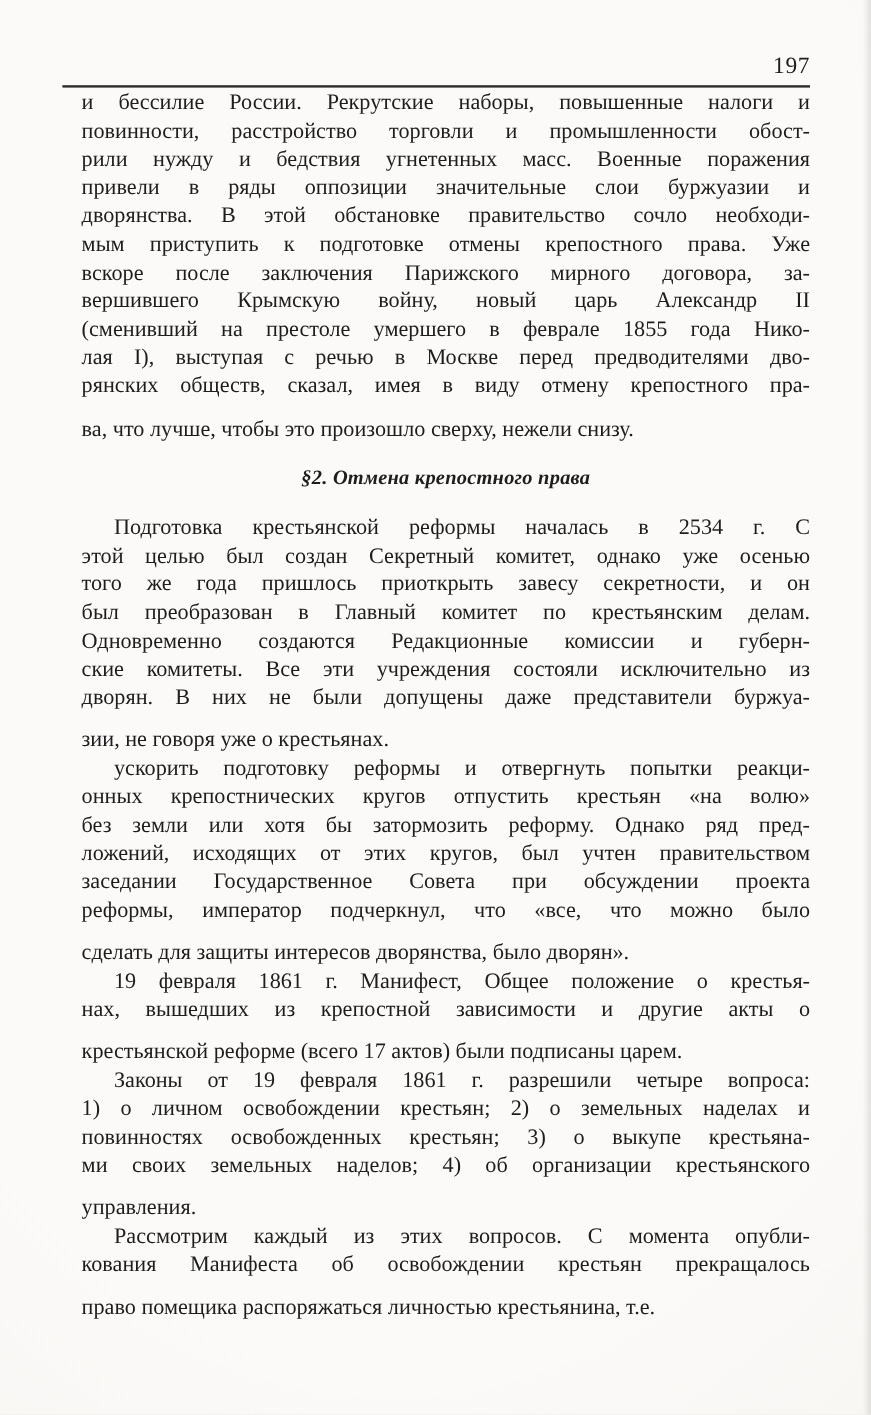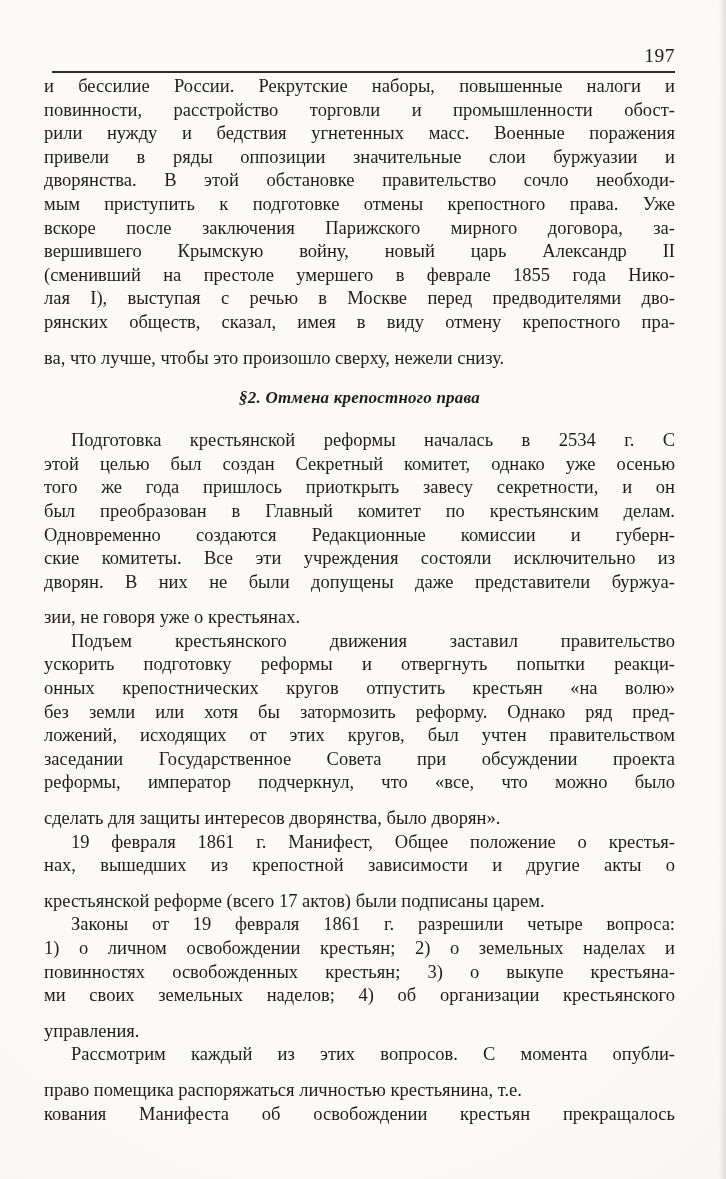--- a/index.html
+++ b/index.html
@@ -45,21 +45,21 @@
     position: absolute;
     top: 71px;
     left: 52px;
     right: 51px;
     border-top: 2px solid #2e2d2b;
   }
 
   .body {
     position: absolute;
     top: 75px;
-    left: 44px;
+    left: 68px;
     right: 51px;
     font-size: 18.5px;
     line-height: 23.6px;
   }
 
   .para { margin: 0; }
 
   .para .line {
     text-align: justify;
     text-align-last: justify;
@@ -111,21 +111,20 @@
         <div class="line">Подготовка крестьянской реформы началась в 2534 г. С</div>
         <div class="line">этой целью был создан Секретный комитет, однако уже осенью</div>
         <div class="line">того же года пришлось приоткрыть завесу секретности, и он</div>
         <div class="line">был преобразован в Главный комитет по крестьянским делам.</div>
         <div class="line">Одновременно создаются Редакционные комиссии и губерн-</div>
         <div class="line">ские комитеты. Все эти учреждения состояли исключительно из</div>
         <div class="line">дворян. В них не были допущены даже представители буржуа-</div>
         <div class="line last">зии, не говоря уже о крестьянах.</div>
       </div>
       <div class="para indent">
-        <div class="line">Подъем крестьянского движения заставил правительство</div>
         <div class="line">ускорить подготовку реформы и отвергнуть попытки реакци-</div>
         <div class="line">онных крепостнических кругов отпустить крестьян «на волю»</div>
         <div class="line">без земли или хотя бы затормозить реформу. Однако ряд пред-</div>
         <div class="line">ложений, исходящих от этих кругов, был учтен правительством</div>
         <div class="line">заседании Государственное Совета при обсуждении проекта</div>
         <div class="line">реформы, император подчеркнул, что «все, что можно было</div>
         <div class="line last">сделать для защиты интересов дворянства, было дворян».</div>
       </div>
       <div class="para indent">
         <div class="line">19 февраля 1861 г. Манифест, Общее положение о крестья-</div>
@@ -134,17 +133,17 @@
       </div>
       <div class="para indent">
         <div class="line">Законы от 19 февраля 1861 г. разрешили четыре вопроса:</div>
         <div class="line">1) о личном освобождении крестьян; 2) о земельных наделах и</div>
         <div class="line">повинностях освобожденных крестьян; 3) о выкупе крестьяна-</div>
         <div class="line">ми своих земельных наделов; 4) об организации крестьянского</div>
         <div class="line last">управления.</div>
       </div>
       <div class="para indent">
         <div class="line">Рассмотрим каждый из этих вопросов. С момента опубли-</div>
+        <div class="line">кования Манифеста об освобождении крестьян прекращалось</div>
         <div class="line last">право помещика распоряжаться личностью крестьянина, т.е.</div>
-        <div class="line">кования Манифеста об освобождении крестьян прекращалось</div>
       </div>
     </div>
 </div>
 
 </body></html>

